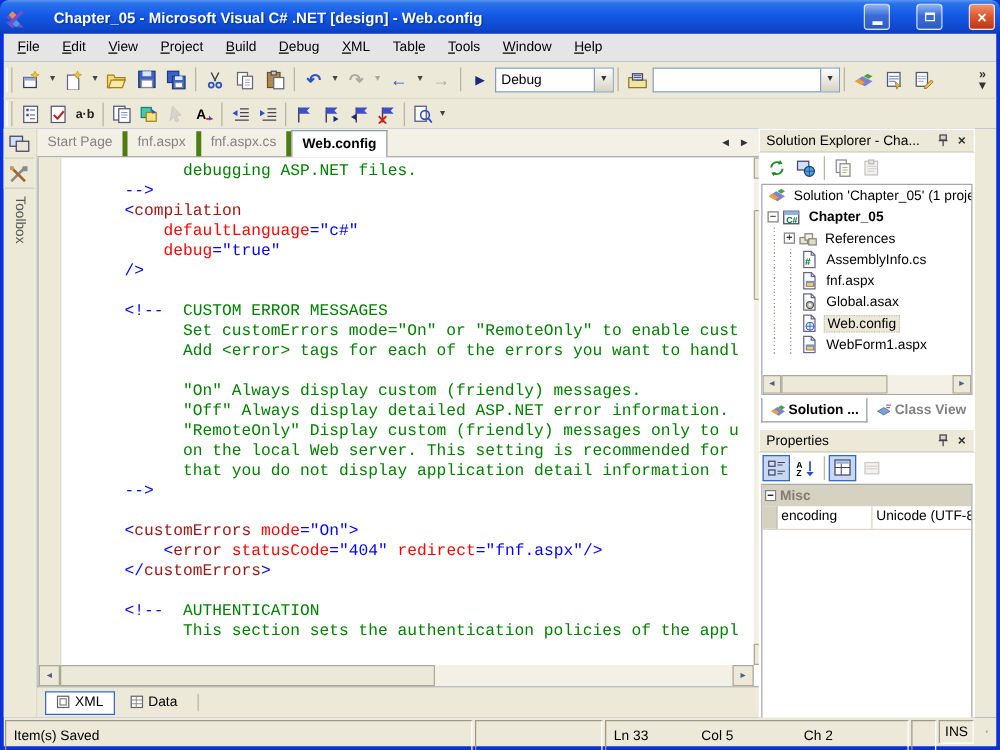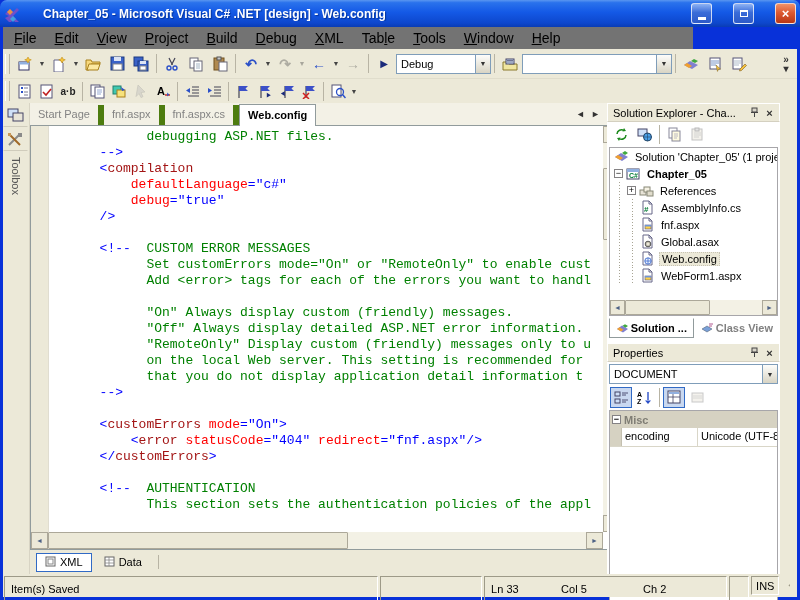--- a/index.html
+++ b/index.html
@@ -10,21 +10,21 @@
     background:linear-gradient(180deg,#5a96f0 0%,#2a72ec 8%,#1b5cе8 20%,#1459e6 45%,#0d47cd 85%,#0a3cb4 100%);
     background:linear-gradient(180deg,#5a96f0 0%,#2a72ec 10%,#1459e6 45%,#0d47cd 85%,#0a3cb4 100%);
     display:flex;align-items:center;padding:0 4px;gap:19px;}
   .title{color:#fff;font-weight:bold;font-size:12px;text-shadow:1px 1px 1px #00339c;flex:1;margin-left:4px;white-space:nowrap;overflow:hidden;}
   .winbtn{width:21px;height:21px;margin-left:2px;border-radius:3px;border:1px solid rgba(255,255,255,.75);
     background:linear-gradient(180deg,#8db2f4,#3a6cd8 45%,#2c5ac8);display:flex;align-items:center;justify-content:center;color:#fff;font-size:12px;font-weight:bold;}
   .winbtn.close{background:linear-gradient(180deg,#f0926a,#dd5a32 45%,#b93715);font-size:13px;}
   .mingl{width:8px;height:3px;background:#fff;margin-top:9px;}
   .resgl{width:8px;height:7px;border:1px solid #fff;border-top:2px solid #fff;}
   
-  .menubar{position:absolute;left:3px;top:27px;width:690px;height:22px;background:#737373;display:flex;align-items:center;font-size:14px;padding-left:2px;}
+  .menubar{position:absolute;left:3px;top:27px;width:794px;height:22px;background:#e5e5e5;display:flex;align-items:center;font-size:11px;padding-left:2px;}
   .mi{padding:3px 9px;color:#000;}
   
   .tb1{position:absolute;left:3px;top:49px;width:794px;height:30px;background:#ECE9D8;display:flex;align-items:center;border-bottom:1px solid #e0ddcc;}
   .tb2{position:absolute;left:3px;top:79px;width:794px;height:24px;background:#ECE9D8;display:flex;align-items:center;}
   .grip{width:5px;height:20px;margin:0 3px 0 2px;border-left:1px solid #fff;border-right:1px solid #b8b4a4;}
   .tbtn{width:24px;height:23px;display:flex;align-items:center;justify-content:center;}
   .tbtn.sm{width:22px;height:20px;}
   .dda{width:10px;height:23px;display:flex;align-items:center;justify-content:center;font-size:7px;color:#444;}
   .tsep{width:1px;height:19px;background:#b8b4a4;margin:0 3px;}
   .dis{opacity:.4;filter:grayscale(1);}
@@ -35,21 +35,21 @@
   .chev{margin-left:auto;margin-right:4px;width:14px;text-align:center;color:#333;font-size:10px;line-height:9px;font-weight:bold;}
   
   .main{position:absolute;left:3px;top:103px;width:794px;height:471px;background:#ECE9D8;}
   
   .lstrip{position:absolute;left:0;top:0;width:27px;height:100%;background:#ECE9D8;border-right:1px solid #d8d4c4;}
   .lbtn{width:25px;height:24px;display:flex;align-items:center;justify-content:center;border:1px solid #ECE9D8;border-bottom-color:#d0ccbc;}
   .vtext{writing-mode:vertical-lr;font-size:11px;color:#555;margin:6px 0 0 7px;}
   
   .ereg{position:absolute;left:27px;top:0;width:591px;height:100%;}
   .tabstrip{position:absolute;left:0;top:0;width:100%;height:23px;display:flex;align-items:flex-end;background:#f3f1e6;border-bottom:1px solid #919B9C;}
-  .dtab{height:20px;padding:3px 8px 0;font-size:11px;color:#838383;border-right:6px solid #4d7c0f;white-space:nowrap;}
+  .dtab{height:20px;padding:3px 8px 0;font-size:11px;color:#838383;border-right:4px solid #4d7c0f;white-space:nowrap;}
   .dtab.act{background:#fff;color:#000;font-weight:bold;border:1px solid #919B9C;border-bottom:none;height:22px;margin-bottom:-1px;padding-top:4px;}
   .tabnav{margin-left:auto;display:flex;align-items:center;height:100%;padding-right:3px;color:#333;}
   .tabnav span{width:15px;text-align:center;font-size:9px;}
   .eframe{position:absolute;left:0;top:23px;width:100%;height:424px;background:#fff;border:1px solid #919B9C;border-top:none;}
   .emargin{position:absolute;left:0;top:0;width:18px;height:calc(100% - 17px);background:#ECE9D8;border-right:1px solid #e0ddd0;}
   .code{position:absolute;left:18px;top:0;right:17px;bottom:17px;overflow:hidden;font-family:"Liberation Mono","DejaVu Sans Mono",monospace;font-size:13px;line-height:16px;white-space:pre;padding:3px 0 0 35px;}
   .cl{height:16px;}
   .sg-cm{color:#008000;} .sg-dl{color:#0000FF;} .sg-el{color:#A31515;} .sg-at{color:#FF0000;} .sg-vl{color:#0000FF;} .sg-pl{color:#000;}
   
   .sb{background:#f3f1e5;position:absolute;}
@@ -588,26 +588,20 @@
           <span class="ttl">Properties</span>
           <span class="hbtn">
               <svg width="11" height="11">
                 <rect x="3" y="1" width="5" height="4" fill="#d8d4c8" stroke="#444"></rect>
                 <path d="M2 5.5h7" stroke="#444"></path>
                 <path d="M5.5 5.5V10" stroke="#444"></path>
               </svg>
             </span>
           <span class="hbtn">×</span>
         </div>
-        <div class="pcombo">
-          <span class="combo" style="width:100%;">
-            <span class="cval">DOCUMENT</span>
-            <span class="cbtn">▼</span>
-          </span>
-        </div>
         <div class="ptb">
           <span class="ptbtn press">
               <svg width="15" height="15">
                 <rect x="1" y="2" width="5" height="4" fill="#cfe0f8" stroke="#446"></rect>
                 <rect x="1" y="9" width="5" height="4" fill="#cfe0f8" stroke="#446"></rect>
                 <path d="M8 3h6M8 5h4M8 10h6M8 12h4" stroke="#446" stroke-width=".9"></path>
               </svg>
             </span>
           <span class="ptbtn">
               <svg width="15" height="15">

